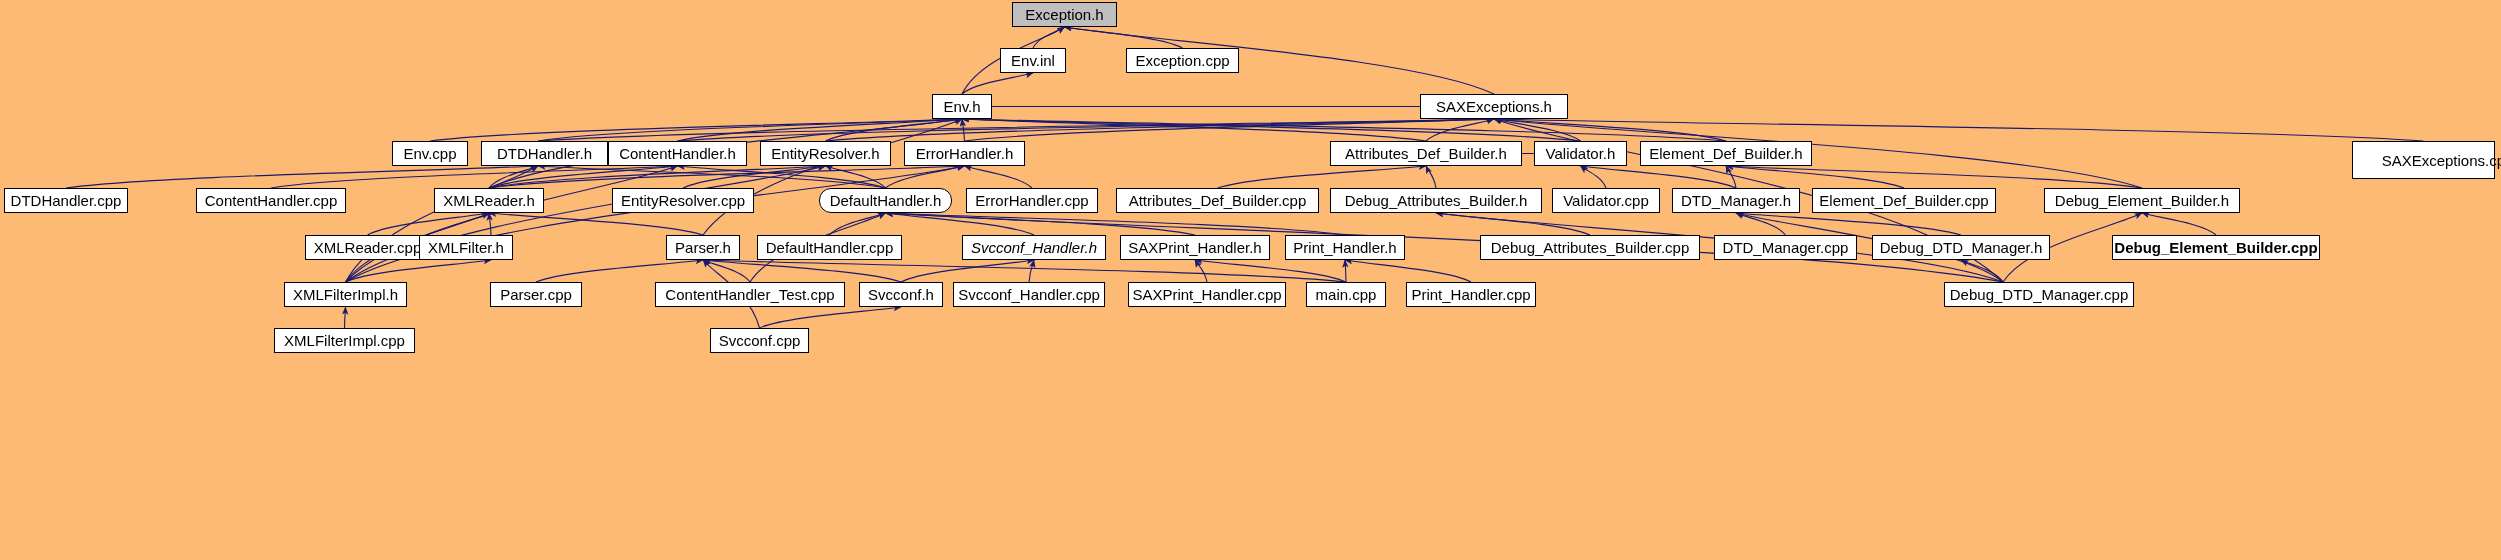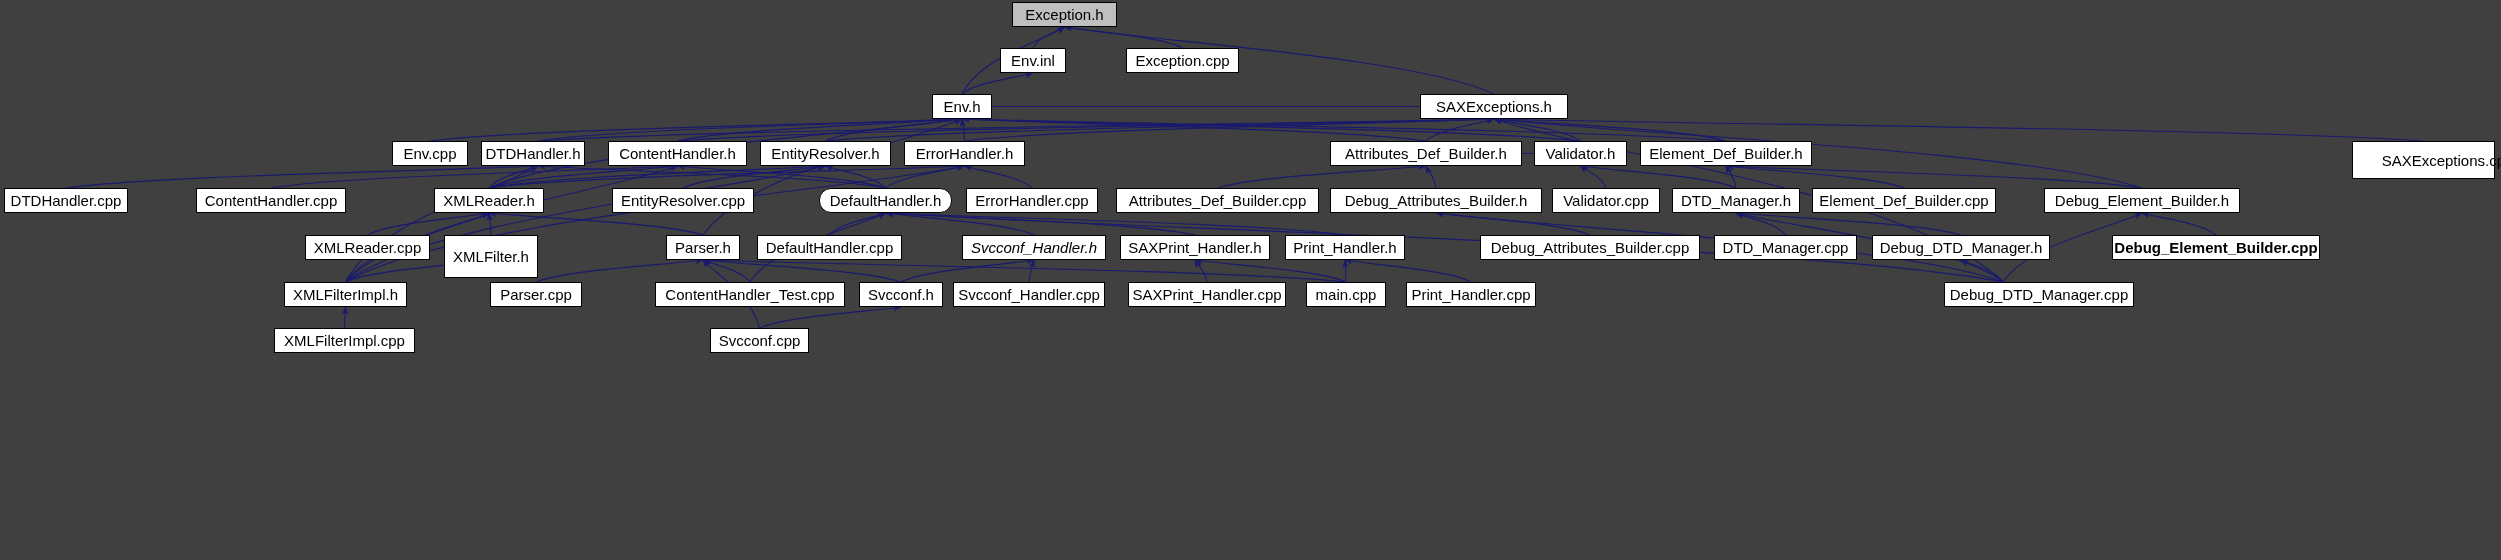--- a/index.html
+++ b/index.html
@@ -4,21 +4,21 @@
 <style>
   html, body {
     margin: 0;
     padding: 0;
     background: #ffffff;
   }
   #graph-root {
     position: relative;
     width: 2501px;
     height: 560px;
-    background: #404040;
+    background: #fdba74;
     font-family: "Liberation Sans", sans-serif;
     overflow: hidden;
   }
   #edge-layer {
     position: absolute;
     left: 0;
     top: 0;
     width: 2501px;
     height: 560px;
     pointer-events: none;
@@ -163,21 +163,21 @@
       </div>
       <div class="node" style="left: 932px; top: 94px; width: 60px; height: 25px;">
         <span class="node-label">Env.h</span>
       </div>
       <div class="node" style="left: 1420px; top: 94px; width: 148px; height: 25px;">
         <span class="node-label">SAXExceptions.h</span>
       </div>
       <div class="node" style="left: 392px; top: 141px; width: 76px; height: 25px;">
         <span class="node-label">Env.cpp</span>
       </div>
-      <div class="node" style="left: 481px; top: 141px; width: 104px; height: 25px;">
+      <div class="node" style="left: 481px; top: 141px; width: 127px; height: 25px;">
         <span class="node-label">DTDHandler.h</span>
       </div>
       <div class="node" style="left: 608px; top: 141px; width: 139px; height: 25px;">
         <span class="node-label">ContentHandler.h</span>
       </div>
       <div class="node" style="left: 760px; top: 141px; width: 131px; height: 25px;">
         <span class="node-label">EntityResolver.h</span>
       </div>
       <div class="node" style="left: 904px; top: 141px; width: 121px; height: 25px;">
         <span class="node-label">ErrorHandler.h</span>
@@ -226,21 +226,21 @@
       </div>
       <div class="node" style="left: 1812px; top: 188px; width: 184px; height: 25px; justify-content: center;">
         <span class="node-label">Element_Def_Builder.cpp</span>
       </div>
       <div class="node" style="left: 2044px; top: 188px; width: 196px; height: 25px;">
         <span class="node-label">Debug_Element_Builder.h</span>
       </div>
       <div class="node" style="left: 305px; top: 235px; width: 125px; height: 25px;">
         <span class="node-label">XMLReader.cpp</span>
       </div>
-      <div class="node" style="left: 444px; top: 235px; width: 94px; height: 43px;">
+      <div class="node" style="left: 419px; top: 235px; width: 94px; height: 25px;">
         <span class="node-label">XMLFilter.h</span>
       </div>
       <div class="node" style="left: 666px; top: 235px; width: 74px; height: 25px;">
         <span class="node-label">Parser.h</span>
       </div>
       <div class="node" style="left: 757px; top: 235px; width: 145px; height: 25px;">
         <span class="node-label">DefaultHandler.cpp</span>
       </div>
       <div class="node" style="left: 962px; top: 235px; width: 144px; height: 25px; font-style: italic;">
         <span class="node-label">Svcconf_Handler.h</span>

